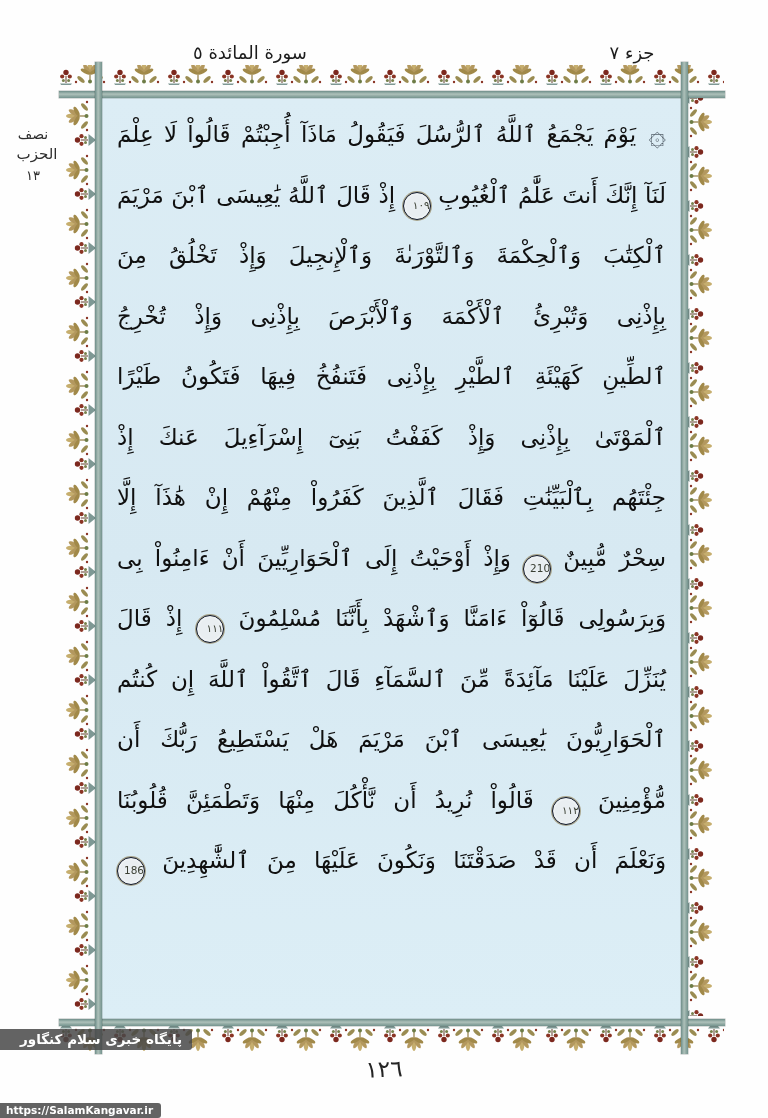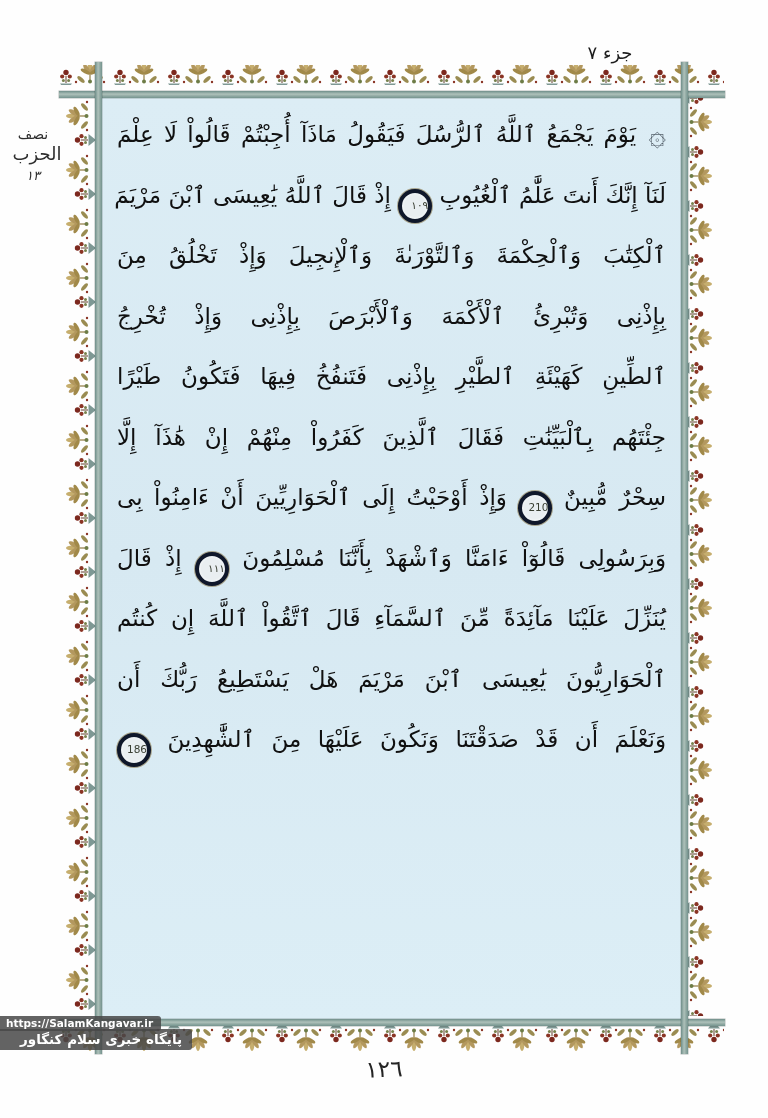--- a/index.html
+++ b/index.html
@@ -4,28 +4,28 @@
 <style>
   html,body{margin:0;padding:0;background:#e8e8e8;}
   .screen{
     position:relative;width:768px;height:1118px;margin:0 auto;
     background:#fefefe;overflow:hidden;
     font-family:"DejaVu Sans",sans-serif;color:#141414;
   }
   
   .hdr{position:absolute;top:42px;height:28px;font-size:18px;color:#1c1c1c;
        direction:rtl;white-space:nowrap;}
-  .hdr.juz{left:575px;width:70px;text-align:center;}
+  .hdr.juz{left:597px;width:70px;text-align:center;}
   .hdr.surah{left:185px;width:130px;text-align:center;}
   
   .margin-note{position:absolute;left:4px;top:126px;width:58px;text-align:center;
                direction:rtl;color:#2e2e2e;}
   .margin-note .s1{font-size:14px;line-height:16px;}
-  .margin-note .s2{font-size:18px;line-height:24px;margin-left:8px;}
-  .margin-note .s3{font-size:13px;line-height:20px;font-style:italic;}
+  .margin-note .s2{font-size:15px;line-height:24px;margin-left:8px;}
+  .margin-note .s3{font-size:13px;line-height:20px;}
   
   .band{position:absolute;background:linear-gradient(180deg,#6f8e89 0%,#aec1ba 45%,#9db3ac 60%,#74938e 100%);
         box-shadow:0 0 0 0.5px rgba(40,60,55,.35);}
   .band.h{left:59px;width:666px;height:7px;}
   .band.v{top:62px;height:992px;width:7px;
         background:linear-gradient(90deg,#6f8e89 0%,#aec1ba 45%,#9db3ac 60%,#74938e 100%);}
   .band.top{top:91px;} .band.bottom{top:1019px;}
   .band.left{left:95px;} .band.right{left:681px;}
   
   .panel{position:absolute;left:102px;top:98px;width:579px;height:921px;
@@ -38,39 +38,40 @@
   .orn.right{left:687px;top:92px;}
   
   .qtext{position:absolute;left:104px;top:104px;width:575px;height:910px;
          padding:0 13px;box-sizing:border-box;direction:rtl;}
   .qline{height:60.5px;line-height:60.5px;font-size:23px;letter-spacing:0;
          text-align:justify;text-align-last:justify;white-space:nowrap;
          color:#101010;overflow:visible;}
   .rub{display:inline-block;font-size:30px;color:#57636d;vertical-align:-3px;
        line-height:0;margin-left:2px;}
   .vmark{display:inline-block;width:26px;height:26px;line-height:25px;border-radius:50%;
-         background:#e9eef1;border:4px solid #0f172a;box-shadow:0 0 0 2px #eef2f4 inset,0 0 0 1px #a8a48c;
+         background:#e9eef1;border:1px solid #0f172a;box-shadow:0 0 0 2px #eef2f4 inset,0 0 0 1px #a8a48c;
          font-size:10.5px;text-align:center;vertical-align:-6px;color:#3a3f33;
          font-family:"DejaVu Sans",sans-serif;}
   
   .page-num{position:absolute;left:0;top:1056px;width:768px;text-align:center;
             font-size:23px;color:#242424;transform:rotate(-2deg);}
   .wm{position:absolute;left:0;color:#fff;direction:rtl;white-space:nowrap;}
   .wm .b1{display:inline-block;background:rgba(72,72,72,.85);padding:2px 10px 3px 20px;
           font-size:13.5px;font-weight:bold;border-radius:0 3px 3px 0;}
   .wm1{top:1029px;}
-  .wm2{top:1012px;text-decoration:underline;}
+  .wm2{top:1099px;text-decoration:underline;}
   .wm2 .b1{font-size:10.5px;padding:1px 8px 2px 6px;direction:ltr;}
 </style>
 </head>
 <body>
 
 <div class="screen">
 
   <div class="hdr juz">جزء ٧</div>
+  <div class="hdr surah">سورة المائدة ٥</div>
 
   <div class="margin-note">
     <div class="s1">نصف</div>
     <div class="s2">الحزب</div>
     <div class="s3">١٣</div>
   </div>
 
   <div class="panel"></div>
 
   <svg class="orn top" width="664" height="27">
@@ -131,25 +132,27 @@
   <div class="band h bottom"></div>
   <div class="band v left"></div>
   <div class="band v right"></div>
 
   <div class="qtext">
       <div class="qline"><span class="rub">۞</span> يَوْمَ يَجْمَعُ ٱللَّهُ ٱلرُّسُلَ فَيَقُولُ مَاذَآ أُجِبْتُمْ قَالُواْ لَا عِلْمَ</div>
       <div class="qline">لَنَآ إِنَّكَ أَنتَ عَلَّٰمُ ٱلْغُيُوبِ <span class="vmark">١٠٩</span> إِذْ قَالَ ٱللَّهُ يَٰعِيسَى ٱبْنَ مَرْيَمَ</div>
       <div class="qline">ٱلْكِتَٰبَ وَٱلْحِكْمَةَ وَٱلتَّوْرَىٰةَ وَٱلْإِنجِيلَ وَإِذْ تَخْلُقُ مِنَ</div>
       <div class="qline">بِإِذْنِى وَتُبْرِئُ ٱلْأَكْمَهَ وَٱلْأَبْرَصَ بِإِذْنِى وَإِذْ تُخْرِجُ</div>
       <div class="qline">ٱلطِّينِ كَهَيْئَةِ ٱلطَّيْرِ بِإِذْنِى فَتَنفُخُ فِيهَا فَتَكُونُ طَيْرًا</div>
+      <div class="qline">ٱلْمَوْتَىٰ بِإِذْنِى وَإِذْ كَفَفْتُ بَنِىٓ إِسْرَآءِيلَ عَنكَ إِذْ</div>
       <div class="qline">جِئْتَهُم بِٱلْبَيِّنَٰتِ فَقَالَ ٱلَّذِينَ كَفَرُواْ مِنْهُمْ إِنْ هَٰذَآ إِلَّا</div>
       <div class="qline">سِحْرٌ مُّبِينٌ <span class="vmark">210</span> وَإِذْ أَوْحَيْتُ إِلَى ٱلْحَوَارِيِّينَ أَنْ ءَامِنُواْ بِى</div>
       <div class="qline">وَبِرَسُولِى قَالُوٓاْ ءَامَنَّا وَٱشْهَدْ بِأَنَّنَا مُسْلِمُونَ <span class="vmark">١١١</span> إِذْ قَالَ</div>
       <div class="qline">يُنَزِّلَ عَلَيْنَا مَآئِدَةً مِّنَ ٱلسَّمَآءِ قَالَ ٱتَّقُواْ ٱللَّهَ إِن كُنتُم</div>
       <div class="qline">ٱلْحَوَارِيُّونَ يَٰعِيسَى ٱبْنَ مَرْيَمَ هَلْ يَسْتَطِيعُ رَبُّكَ أَن</div>
+      <div class="qline">مُّؤْمِنِينَ <span class="vmark">١١٢</span> قَالُواْ نُرِيدُ أَن نَّأْكُلَ مِنْهَا وَتَطْمَئِنَّ قُلُوبُنَا</div>
       <div class="qline">وَنَعْلَمَ أَن قَدْ صَدَقْتَنَا وَنَكُونَ عَلَيْهَا مِنَ ٱلشَّٰهِدِينَ <span class="vmark">186</span></div>
     </div>
 
   <div class="page-num">١٢٦</div>
 
   <div class="wm wm1">
     <span class="b1">پایگاه خبری سلام کنگاور</span>
   </div>
   <div class="wm wm2">
     <span class="b1">https://SalamKangavar.ir</span>

